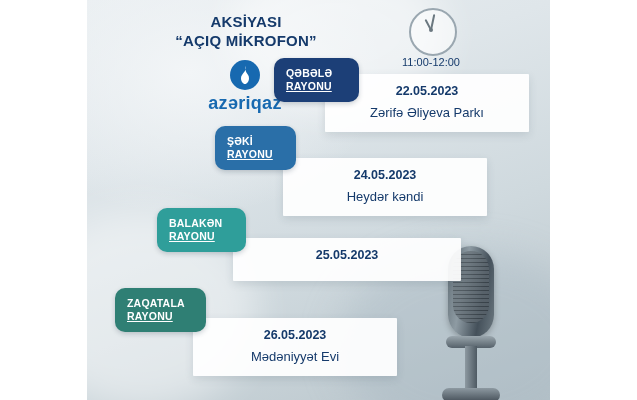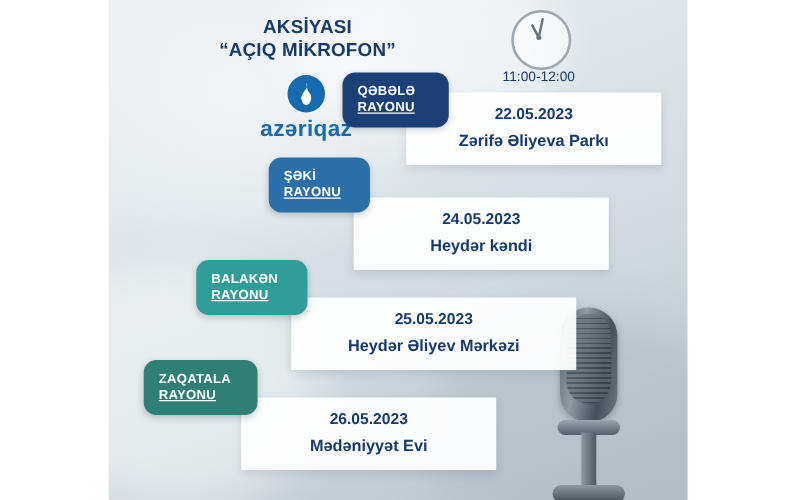--- a/index.html
+++ b/index.html
@@ -217,21 +217,21 @@
   .card .date {
     color: #153a6b;
     font-size: 12.5px;
     font-weight: bold;
     text-align: center;
     margin-bottom: 7px;
   }
   .card .place {
     color: #153a6b;
     font-size: 13px;
-    font-weight: bold;
+    font-weight: normal;
     text-align: center;
   }
 </style>
 </head>
 <body>
 
 <div class="side-fill side-left"></div>
 <div class="side-fill side-right"></div>
 
 <div id="poster">
@@ -294,21 +294,20 @@
   </div>
 
   <div class="row">
     <div class="tag" style="left:70px; top:208px; width:66px; background:#2f9e9a;">
       <span>BALAKƏN</span>
       <span class="l2">RAYONU</span>
     </div>
     <div class="connector" style="left:130px; top:227px;"></div>
     <div class="card" style="left:146px; top:238px; width:200px;">
       <div class="date">25.05.2023</div>
-      <div class="place">Heydər Əliyev Mərkəzi</div>
     </div>
   </div>
 
   <div class="row">
     <div class="tag" style="left:18px; top:288px; width:68px; background:#2f7f74;margin-left:10px;">
       <span>ZAQATALA</span>
       <span class="l2">RAYONU</span>
     </div>
     <div class="connector" style="left:90px; top:307px;"></div>
     <div class="card" style="left:106px; top:318px; width:176px;">

